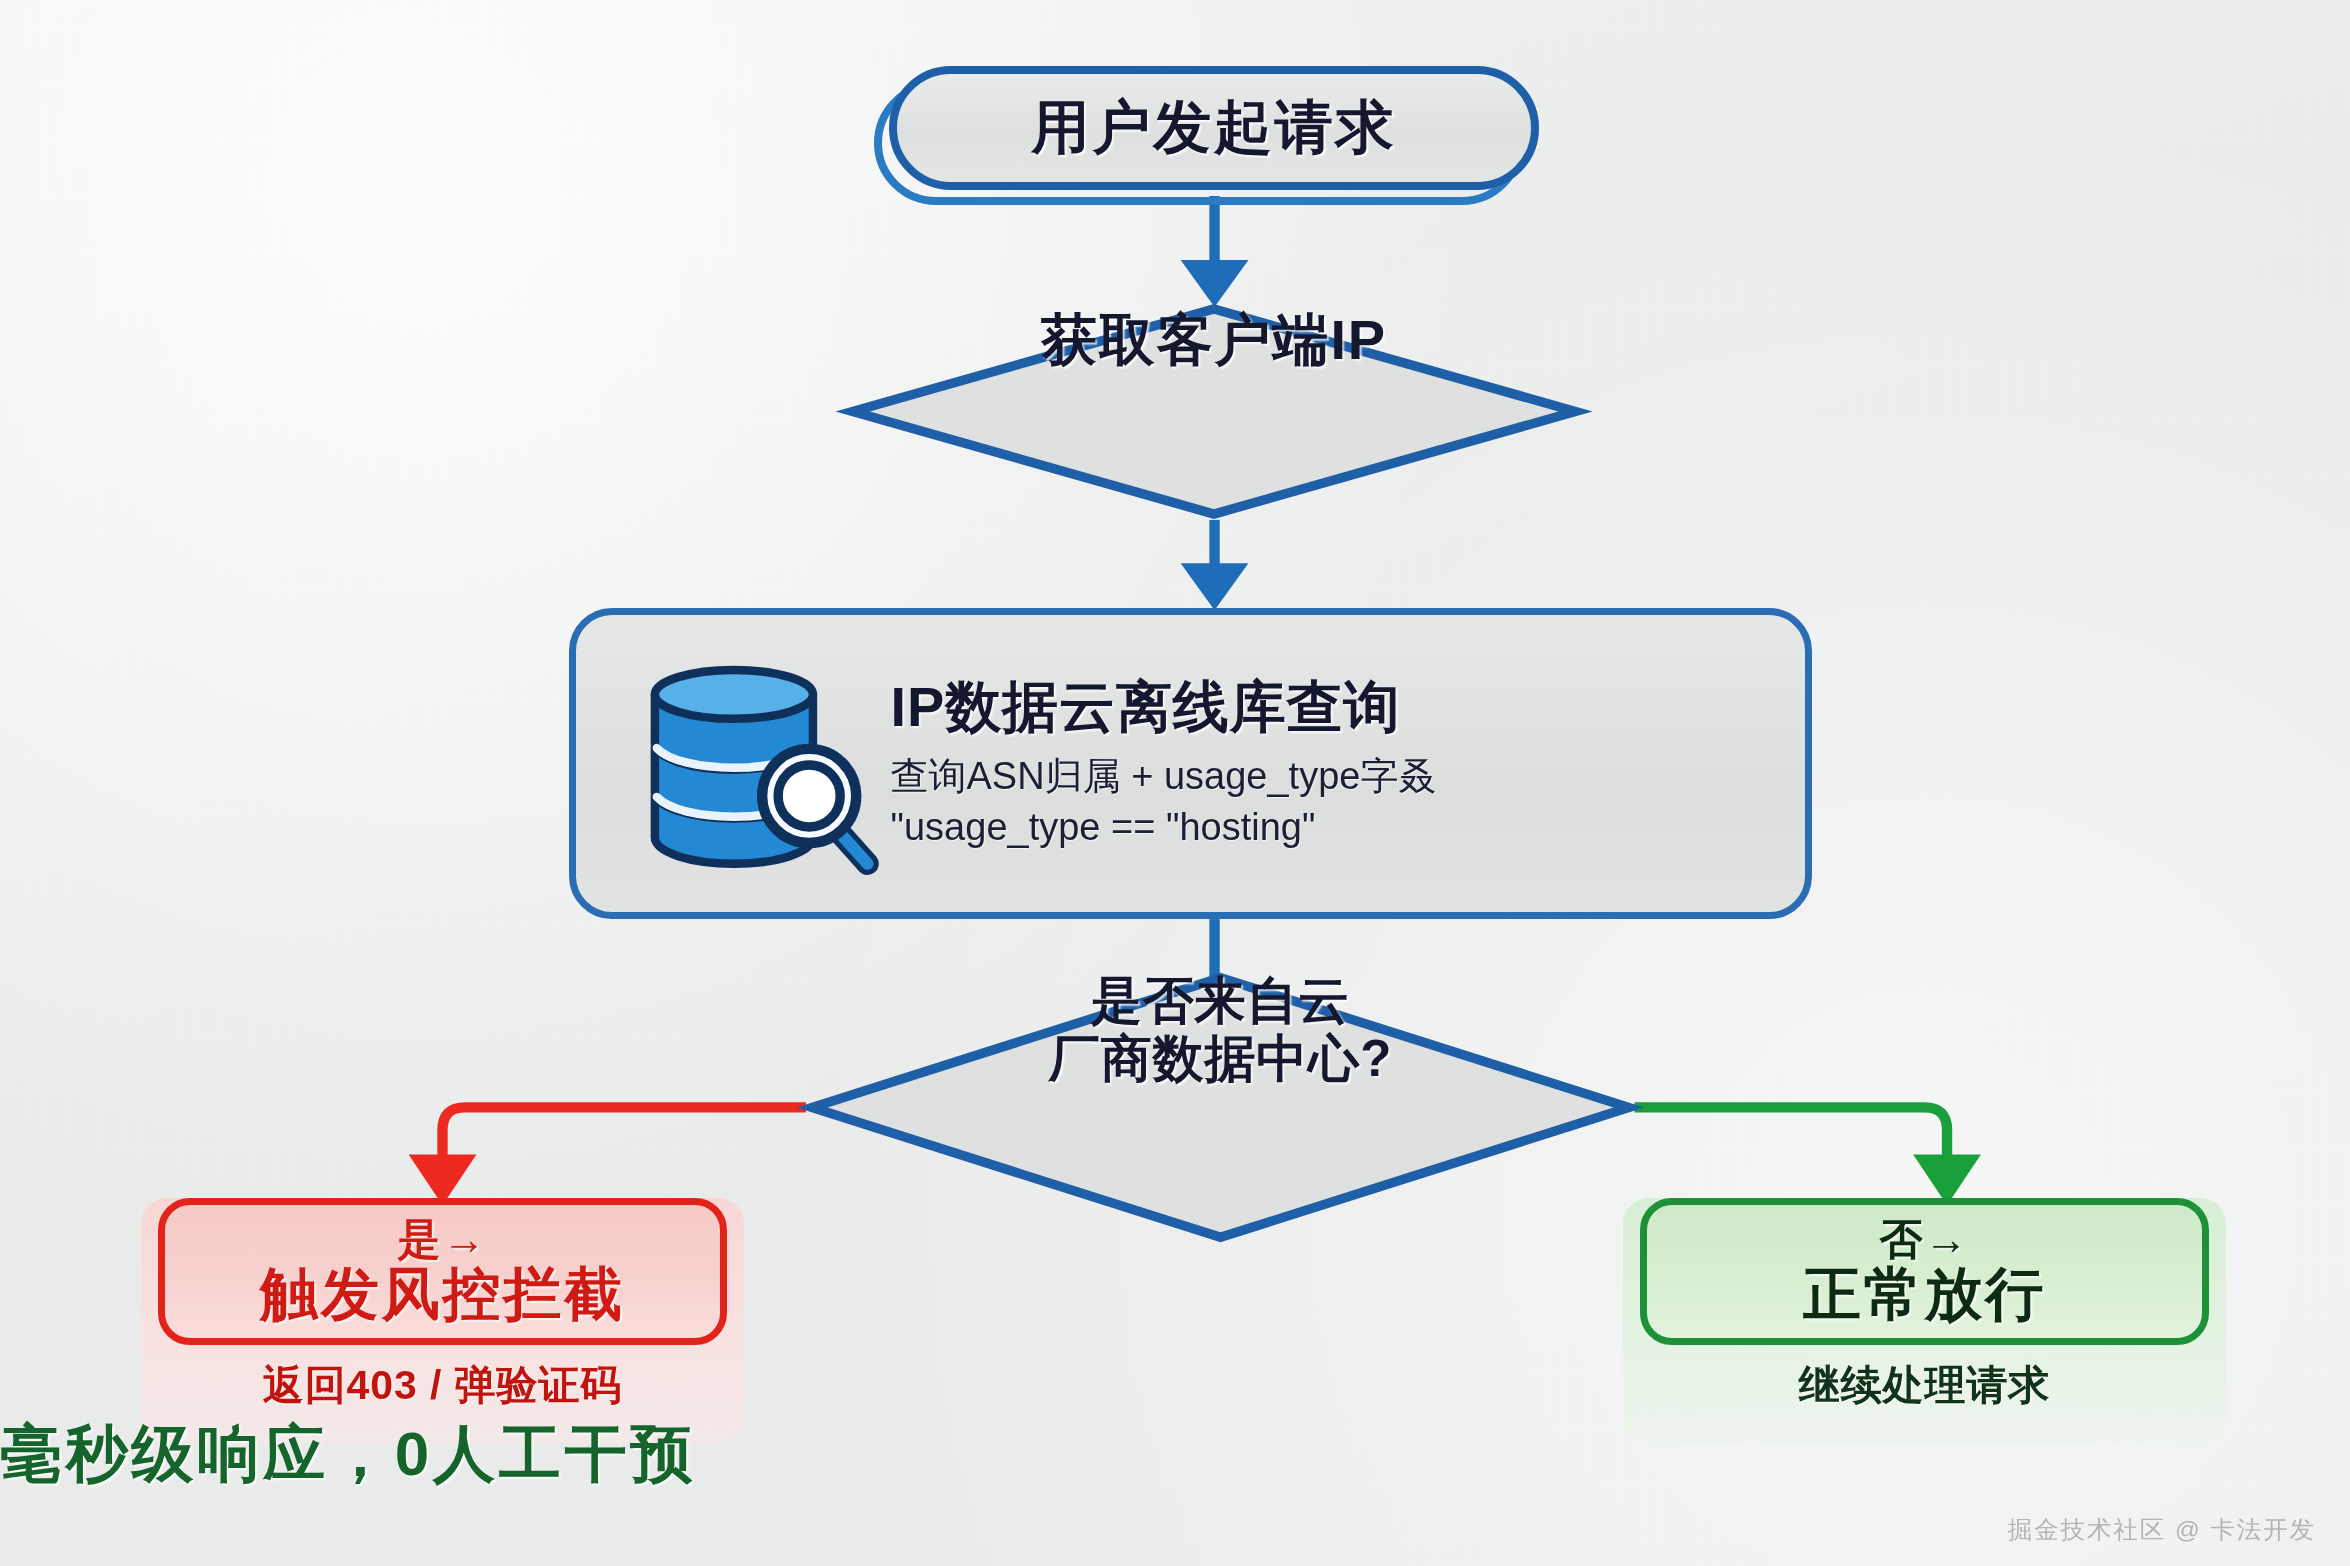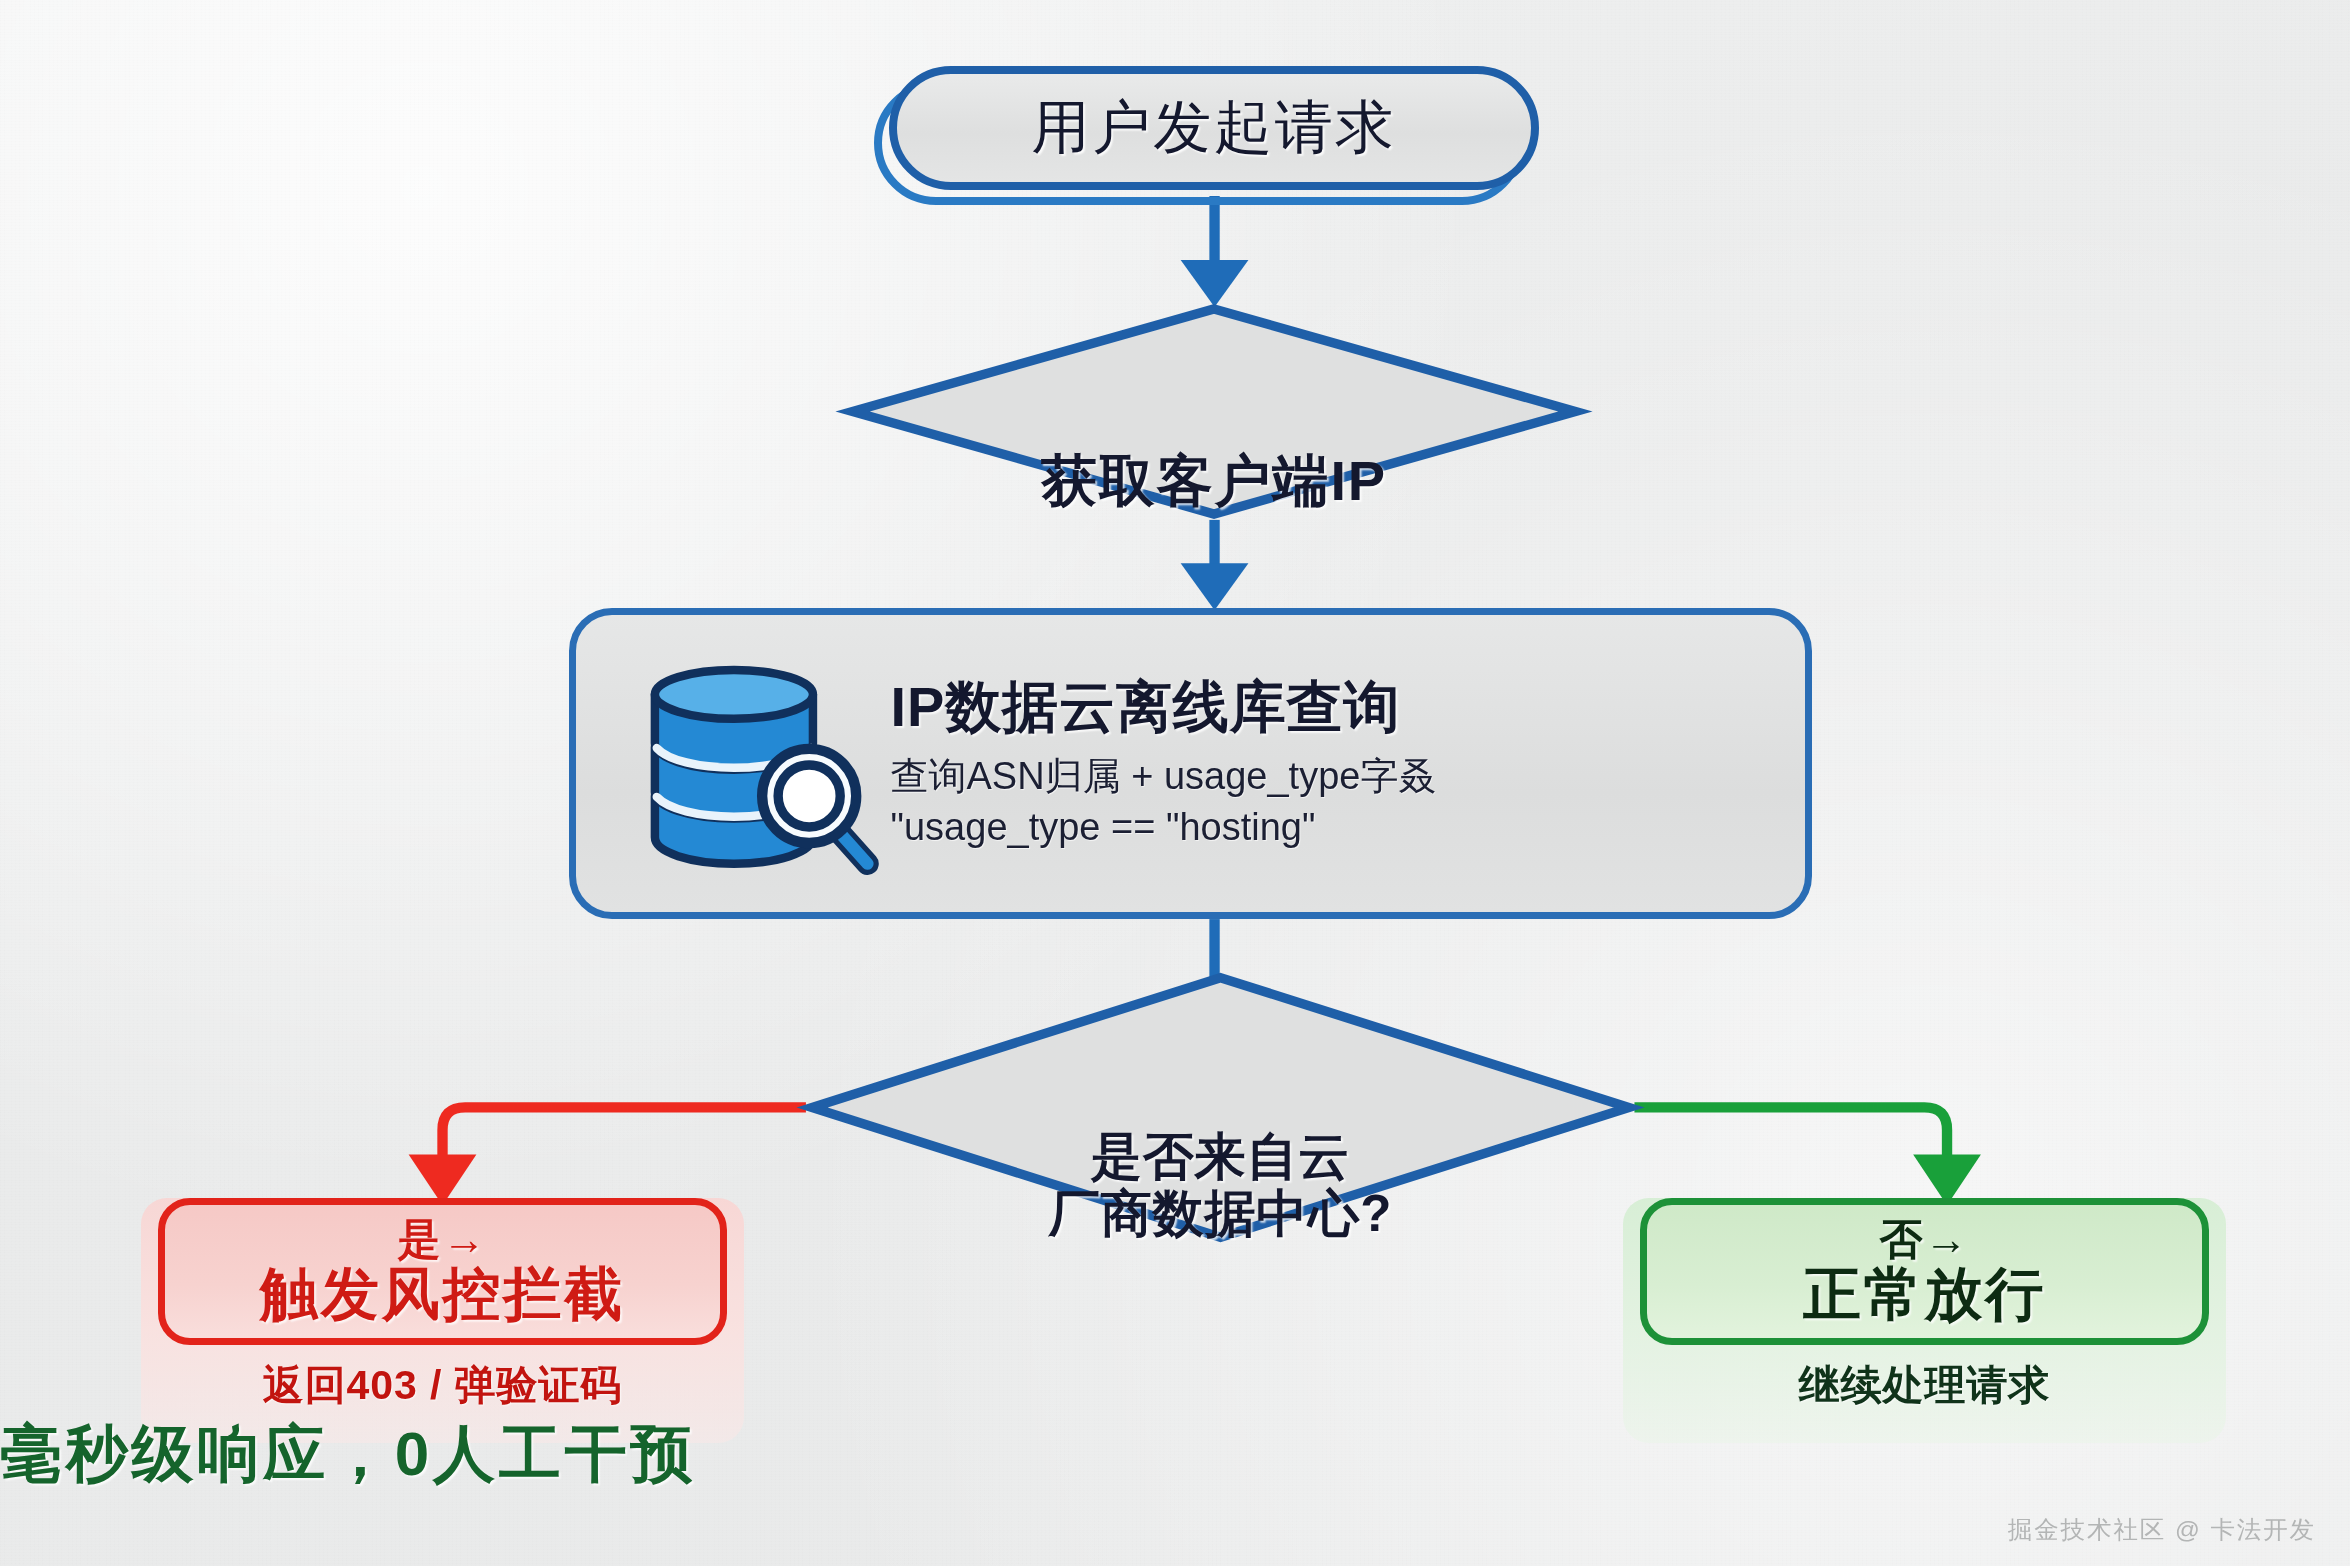--- a/index.html
+++ b/index.html
@@ -47,32 +47,32 @@
     position: absolute;
     left: 874px; top: 81px;
     width: 650px; height: 124px;
     border: 8.5px solid #2a7ac4;
     border-radius: 62px;
     background: transparent;
     box-sizing: border-box;
     z-index: 3;
   }
   .terminator-label {
-    font-size: 58px; font-weight: 400; color: #14182e;
+    font-size: 58px; font-weight: 700; color: #14182e;
     letter-spacing: 2.8px;
     text-shadow: 1.9px 1.9px 1.9px rgba(255,255,255,0.85);
   }
 
   
   .diamond-wrap { position: absolute; z-index: 4; }
   .diamond-wrap svg { position: absolute; left: 0; top: 0; overflow: visible; }
   .diamond-text {
     position: absolute; inset: 0;
     display: flex; flex-direction: column;
-    align-items: center; justify-content: flex-end;
+    align-items: center; justify-content: flex-start;
     text-align: center;
     font-weight: 700; color: #14182e;
     text-shadow: 1.9px 1.9px 1.9px rgba(255,255,255,0.8);
   }
 
   #diamond-ip { left: 847px; top: 303px; width: 734px; height: 217px; }
   #diamond-ip .diamond-text { font-size: 56px; letter-spacing: 1.9px; }
 
   #diamond-cloud { left: 806px; top: 972px; width: 829px; height: 271px; }
   #diamond-cloud .diamond-text { font-size: 51px; line-height: 1.13; letter-spacing: 0.9px; }

